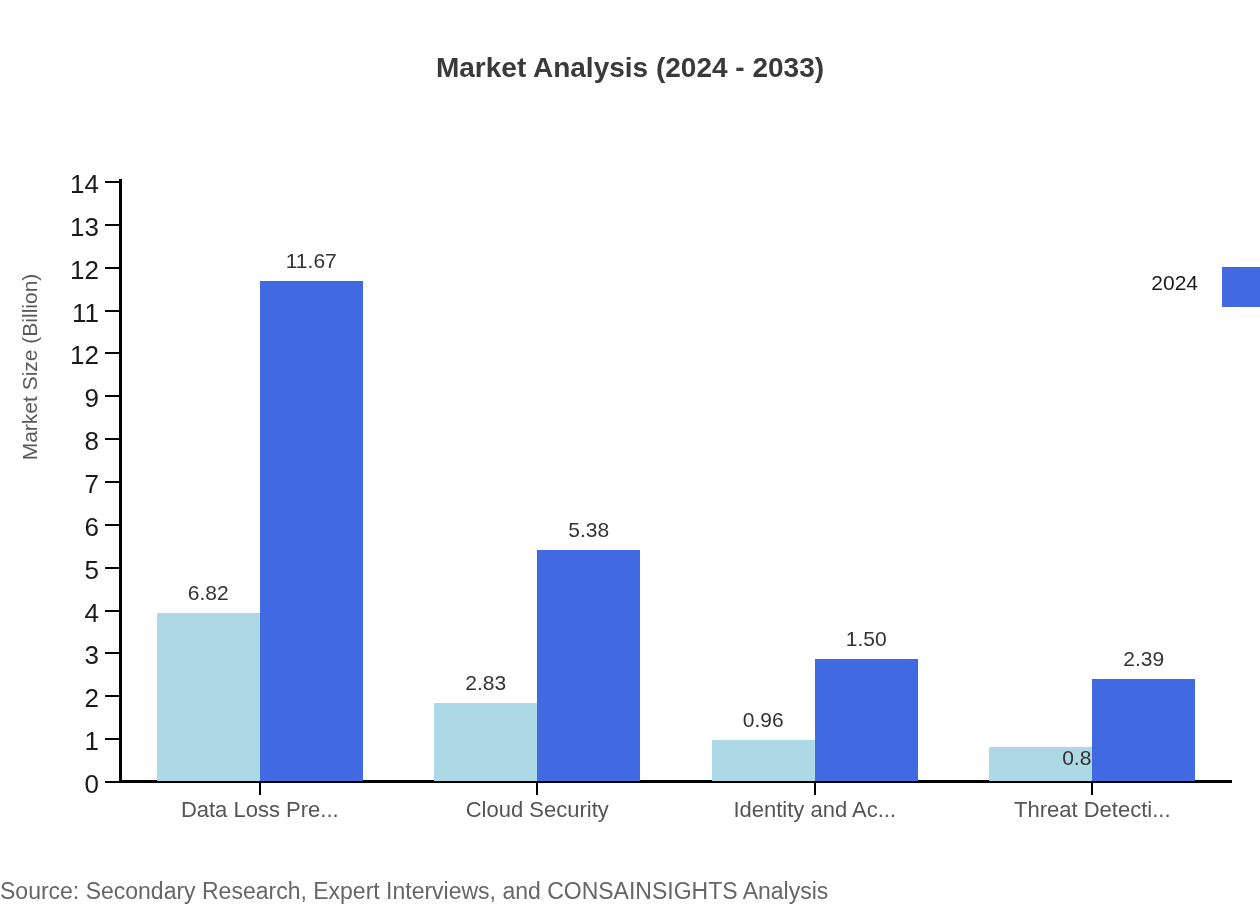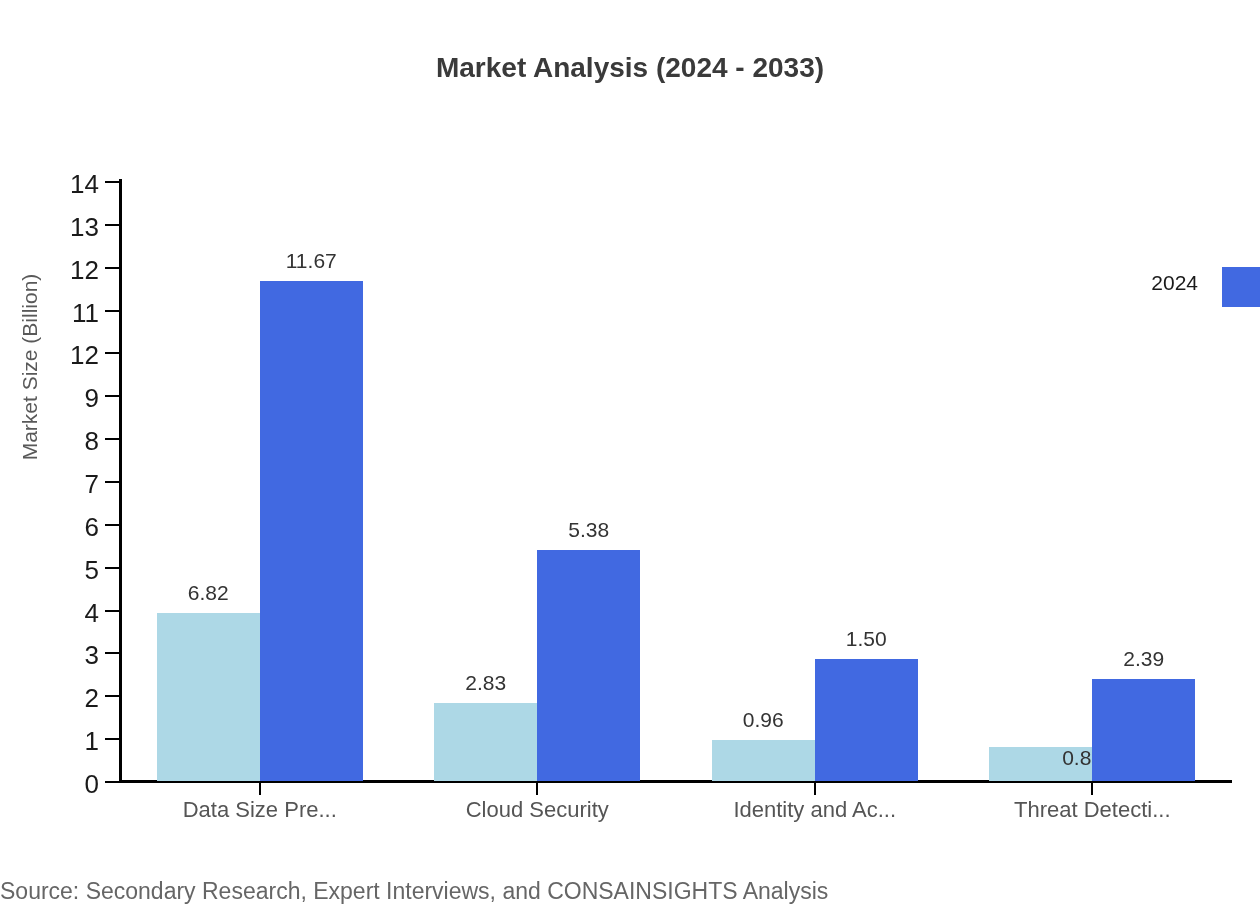--- a/index.html
+++ b/index.html
@@ -239,21 +239,21 @@
       </div>
       <div class="ytick-wrap" style="top: 42.8571px;">
         <div class="ytick"></div>
         <div class="ytick-label">13</div>
       </div>
       <div class="ytick-wrap" style="top: 0px;">
         <div class="ytick"></div>
         <div class="ytick-label">14</div>
       </div>
       <div class="xtick" style="left: 137.75px;"></div>
-      <div class="xtick-label" style="left: 138.75px;">Data Size Pre...</div>
+      <div class="xtick-label" style="left: 138.75px;">Data Loss Pre...</div>
       <div class="bar" style="left: 35.75px; width: 103px; height: 168.429px; background: rgb(173, 216, 230);"></div>
       <div class="bar-value" style="left: 87.25px; top: 399.571px;">6.82</div>
       <div class="bar" style="left: 138.75px; width: 103px; height: 500.143px; background: rgb(65, 105, 225);"></div>
       <div class="bar-value" style="left: 190.25px; top: 67.8571px;">11.67</div>
       <div class="xtick" style="left: 415.25px;"></div>
       <div class="xtick-label" style="left: 416.25px;">Cloud Security</div>
       <div class="bar" style="left: 313.25px; width: 103px; height: 77.5714px; background: rgb(173, 216, 230);"></div>
       <div class="bar-value" style="left: 364.75px; top: 490.429px;">2.83</div>
       <div class="bar" style="left: 416.25px; width: 103px; height: 230.571px; background: rgb(65, 105, 225);"></div>
       <div class="bar-value" style="left: 467.75px; top: 337.429px;">5.38</div>

